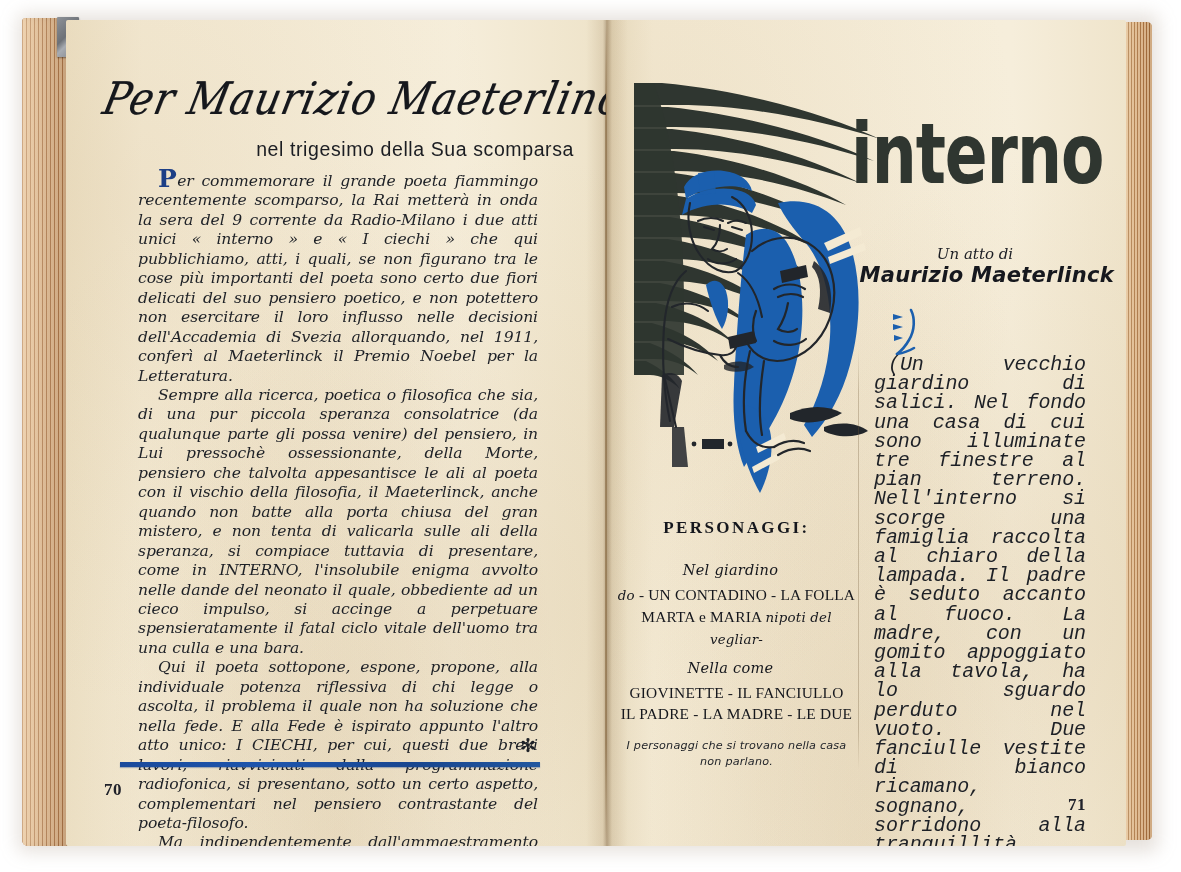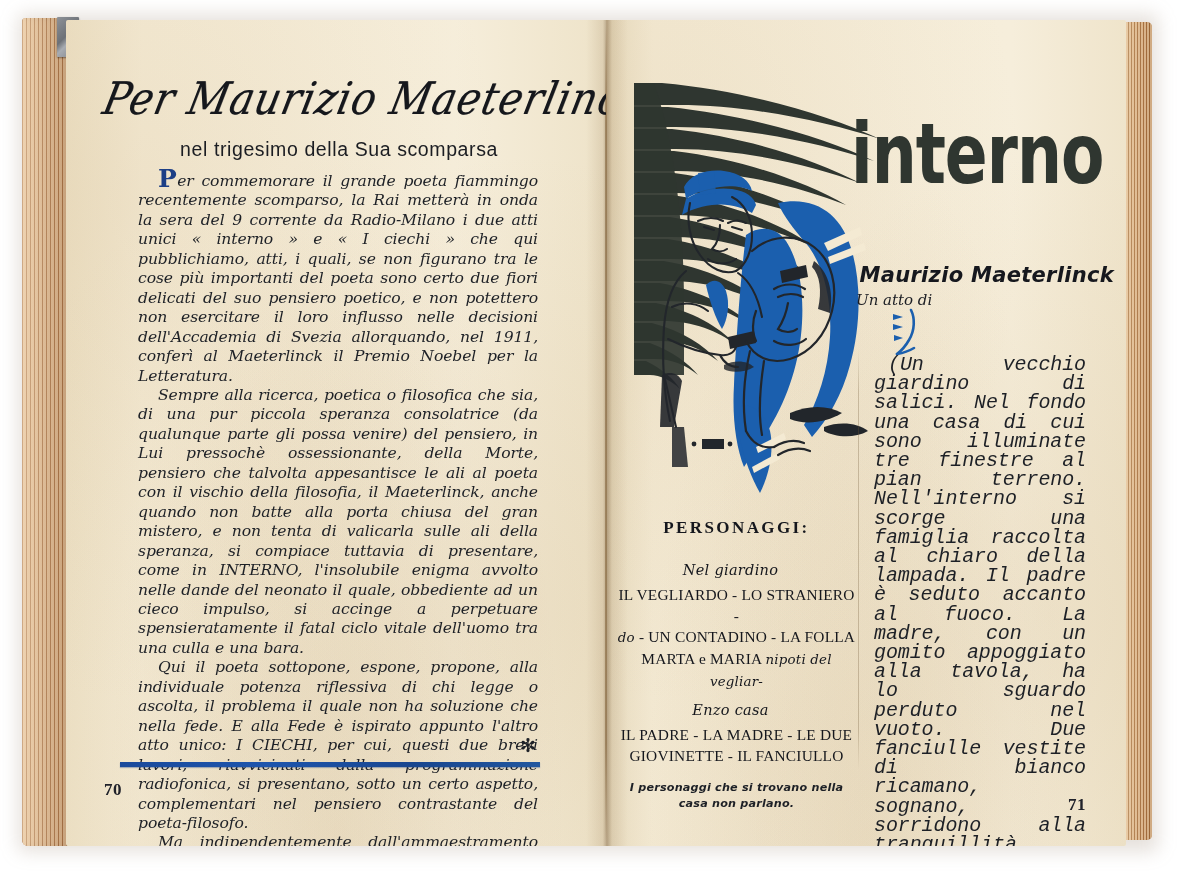--- a/index.html
+++ b/index.html
@@ -131,21 +131,21 @@
     font-style: italic;
     font-size: 40px;
     letter-spacing: 1px;
     color: #15171c;
     transform: skewX(-12deg) scaleY(1.12);
     white-space: nowrap;
     text-shadow: 0.5px 0 0 rgba(20,22,28,.55);
   }
   .subtitle {
     position:absolute; left: 38px; top: 118px; width: 470px;
-    text-align: center;
+    text-align: right;
     font-family: "Liberation Sans", sans-serif;
     font-size: 19.5px;
     letter-spacing: .6px;
     color: #1b1d22;
   }
 
   .body-col {
     position:absolute; left: 72px; top: 152px;
     width: 400px;
   }
@@ -213,26 +213,26 @@
     font-weight: 700;
     font-size: 62px;
     letter-spacing: -1px;
     color: #2f3630;
     transform: scaleY(1.35) scaleX(1.02);
     transform-origin: left top;
     line-height: .92;
     white-space: nowrap;
   }
   .byline-small {
-    position:absolute; left: 250px; top: 225px; width: 250px;
+    position:absolute; left: 244px; top: 225px; width: 250px;
+    text-align:center;
     font-family:"DejaVu Serif", serif;
     font-style: italic;
     font-size: 15px;
     color:#1c1e24;
-    margin-top:46px;
   }
   .byline-name {
     position:absolute; left: 240px; top: 243px; width: 268px;
     text-align:right;
     font-family:"DejaVu Sans", sans-serif;
     font-style: italic;
     font-weight: 700;
     font-size: 21px;
     letter-spacing: .3px;
     color:#16181e;
@@ -296,21 +296,21 @@
   }
   .cast-list em {
     font-family:"DejaVu Serif", serif;
     font-style: italic;
     font-size: 13.4px;
   }
   .cast-note {
     margin-top: 14px;
     font-family:"DejaVu Sans", sans-serif;
     font-style: italic;
-    font-weight: 700;
+    font-weight: 400;
     font-size: 11.2px;
     line-height: 16px;
     letter-spacing:.2px;
     color:#1d2026;
     padding: 0 6px;
   }
 
   
   .col-rule {
     position:absolute; left: 252px; top: 330px;
@@ -501,30 +501,29 @@
       <div class="stage-col">
         <p>(Un vecchio giardino di salici. Nel fondo una casa di cui sono illuminate tre finestre al pian terreno. Nell'interno si scorge una famiglia raccolta al chiaro della lampada. Il padre è seduto accanto al fuoco. La madre, con un gomito appoggiato alla tavola, ha lo sguardo perduto nel vuoto. Due fanciulle vestite di bianco ricamano, sognano, sorridono alla tranquillità della stanza. Un ragazzo si è addormentato col capo sul braccio sinistro della madre. Se qualcuno di essi si alza, cammina, fa un gesto, quel moto appare lento, grave, come reso più nobile e più austero dalla lontananza, dal chiarore incerto, dal velame delle finestre. Il vecchio e lo straniero entrano adagio adagio nel giardino).</p>
       </div>
 
       <div class="cast">
         <div class="cast-h">PERSONAGGI:</div>
 
         <div class="cast-sub">Nel giardino</div>
 
         <div class="cast-list">
-          <div>IL VEGLIARDO - LO STRANIERO -</div>
           <div><em>do</em><span> - UN CONTADINO - LA FOLLA</span></div>
           <div><span>MARTA e MARIA </span><em>nipoti del vegliar-</em></div>
         </div>
 
-        <div class="cast-sub">Enzo casa</div>
+        <div class="cast-sub">Nella come</div>
 
         <div class="cast-list">
+          <div>GIOVINETTE - IL FANCIULLO</div>
           <div>IL PADRE - LA MADRE - LE DUE</div>
-          <div>GIOVINETTE - IL FANCIULLO</div>
         </div>
 
         <div class="cast-note">I personaggi che si trovano nella casa non parlano.</div>
       </div>
 
       <div class="folio" id="folio-right">71</div>
     </div>
   </div>
 
   <div class="gutter"></div>

